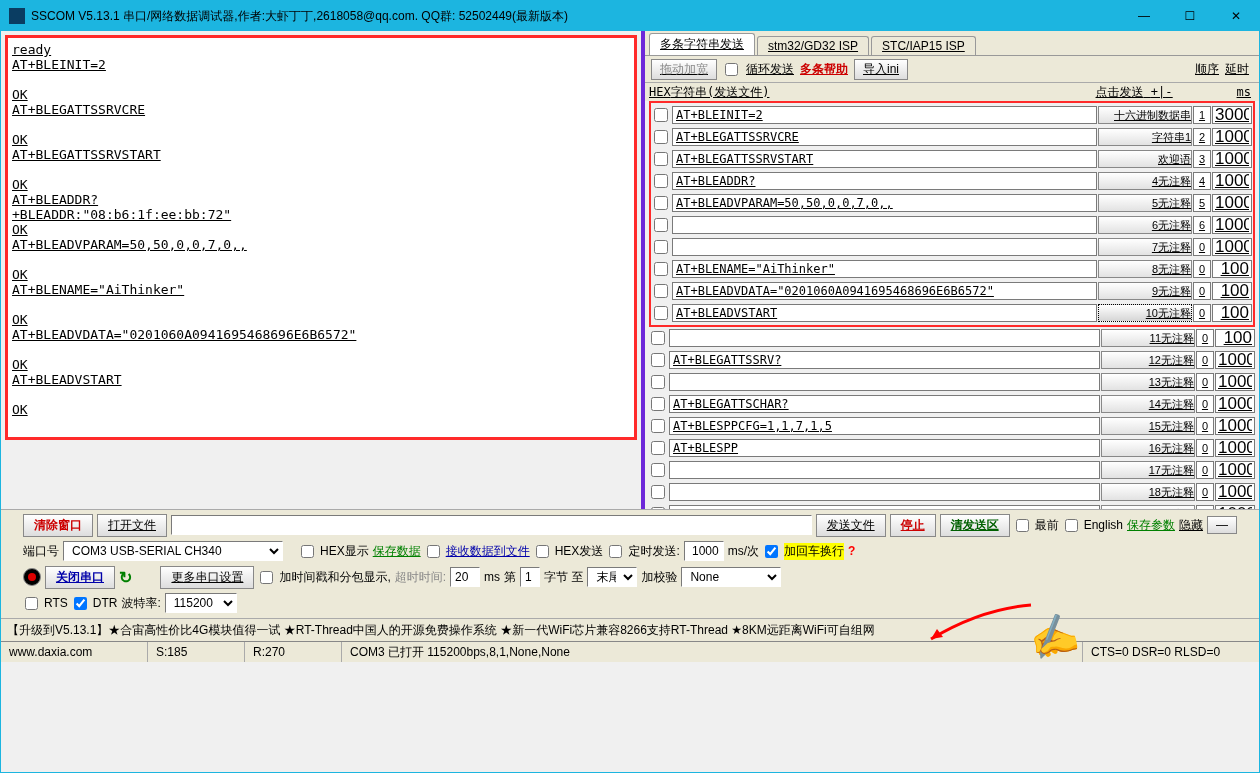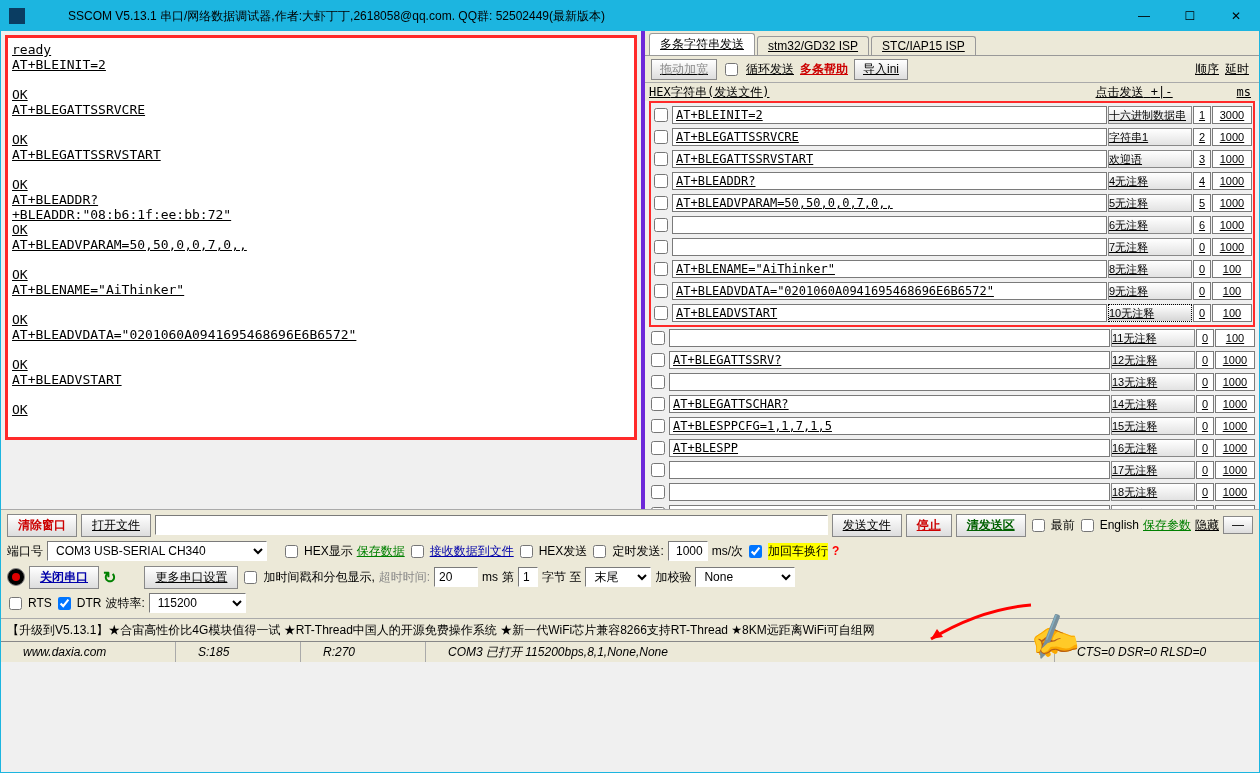--- a/index.html
+++ b/index.html
@@ -1,19 +1,19 @@
 <!DOCTYPE html>
 <html><head>
 <meta charset="utf-8">
 <style>
   html,body{margin:0;padding:0;font-family:"Microsoft YaHei","SimSun",Tahoma,sans-serif;font-size:12px;background:#ddd;color:#000;}
   .win{width:1260px;height:773px;background:#f0f0f0;position:relative;box-sizing:border-box;border:1px solid #1cb5e0;}
   .titlebar{height:30px;background:#1cb5e0;color:#000;display:flex;align-items:center;padding:0 0 0 8px;font-size:12px;}
   .titlebar .icon{width:16px;height:16px;background:#0a3d62;margin-right:6px;display:inline-block;}
-  .titlebar .title{flex:1;white-space:nowrap;margin-left:37px;}
+  .titlebar .title{flex:1;white-space:nowrap;}
   .winbtns{display:flex;}
   .winbtn{width:46px;height:30px;display:flex;align-items:center;justify-content:center;color:#000;}
   .menubar{height:24px;background:linear-gradient(#f7f7f7,#e4e4e4);border-bottom:1px solid #aaa;display:flex;align-items:center;padding:0 6px;gap:12px;}
   .menubar span{cursor:default;}
   .content{display:flex;height:478px;text-decoration:underline;}
   .left{width:640px;padding:4px;box-sizing:border-box;}
   .terminal{border:3px solid #ff2a2a;background:#fff;height:405px;padding:4px;font-family:SimSun,monospace;font-size:13px;white-space:pre;overflow:auto;box-sizing:border-box;}
   .right{flex:1;border-left:4px solid #6d28d9;display:flex;flex-direction:column;}
   .tabs{display:flex;border-bottom:1px solid #999;background:#ece9d8;height:24px;align-items:flex-end;padding:0 4px;}
   .tab{border:1px solid #999;border-bottom:none;padding:2px 10px;background:#ece9d8;margin-right:2px;border-radius:3px 3px 0 0;font-size:12px;}
@@ -25,32 +25,32 @@
   .hdrrow .h1{width:22px;}
   .hdrrow .h2{flex:1;}
   .hdrrow .h3{width:110px;text-align:center;}
   .hdrrow .h4{width:20px;text-align:center;}
   .hdrrow .h5{width:42px;text-align:right;padding-right:4px;}
   .grid{flex:1;overflow:auto;padding:0 4px 4px 4px;position:relative;}
   .gridbox{border:2px solid #ff2a2a;padding:1px;box-sizing:border-box;}
   .row{display:flex;align-items:center;height:22px;}
   .row input[type=checkbox]{width:14px;height:14px;margin:0 4px 0 2px;}
   .row .cmd{flex:1;border:1px solid #7a7a7a;background:#fff;height:18px;padding:0 3px;font-family:SimSun,monospace;font-size:12px;box-sizing:border-box;}
-  .row .note{width:84px;border:1px solid #888;background:linear-gradient(#fff,#e2e2e2);height:18px;margin:0 1px;font-size:11px;text-align:left;line-height:16px;box-sizing:border-box;overflow:hidden;font-family:SimSun,sans-serif;cursor:default;}
+  .row .note{width:94px;border:1px solid #888;background:linear-gradient(#fff,#e2e2e2);height:18px;margin:0 1px;font-size:11px;text-align:right;line-height:16px;box-sizing:border-box;overflow:hidden;font-family:SimSun,sans-serif;cursor:default;}
   .row .note.focus{border:1px dotted #000;background:linear-gradient(#fff,#d5d5d5);}
   .row .ord{width:18px;border:1px solid #7a7a7a;background:#fff;height:18px;font-size:11px;text-align:center;box-sizing:border-box;padding:0;}
-  .row .delay{width:40px;border:1px solid #7a7a7a;background:#fff;height:18px;font-size:11px;text-align:center;padding:0 2px;box-sizing:border-box;margin-left:1px;}
-  .bottom{border-top:1px solid #aaa;background:#ece9d8;padding:2px 6px;}
+  .row .delay{width:40px;border:1px solid #7a7a7a;background:#fff;height:18px;font-size:17px;text-align:right;padding:0 2px;box-sizing:border-box;margin-left:1px;}
+  .bottom{border-top:1px solid #aaa;background:#ece9d8;padding:2px 22px;}
   .brow{display:flex;align-items:center;height:26px;gap:4px;flex-wrap:nowrap;}
   .brow .lbl{white-space:nowrap;}
   .sunken{border:1px solid #7a7a7a;border-right-color:#fff;border-bottom-color:#fff;background:#fff;height:20px;box-sizing:border-box;padding:0 4px;}
   .widebtn{border:1px solid #888;background:linear-gradient(#fff,#ddd);padding:2px 10px;font-family:inherit;font-size:12px;cursor:default;}
   .green{color:#008000;}
   .status{height:20px;border-top:1px solid #888;background:#ece9d8;display:flex;align-items:center;font-size:12px;}
-  .scell{border-right:1px solid #aaa;padding:0 22px;height:100%;display:flex;align-items:center;font-style:italic;}
+  .scell{border-right:1px solid #aaa;padding:0 8px;height:100%;display:flex;align-items:center;}
   .promo{height:22px;background:#ece9d8;border-top:1px solid #aaa;display:flex;align-items:center;padding:0 6px;font-size:12px;white-space:nowrap;overflow:hidden;}
   .yellowhl{background:yellow;}
   select,input[type=text]{font-family:inherit;font-size:12px;}
   .chk{width:13px;height:13px;margin:0 2px;vertical-align:middle;}
   .recbtn{width:16px;height:16px;border:1px solid #888;border-radius:50%;background:#000;display:inline-flex;align-items:center;justify-content:center;}
   .recbtn::after{content:"";width:8px;height:8px;border-radius:50%;background:#d00;}
   .reload{color:#008000;font-size:16px;font-weight:bold;cursor:default;}
   .arrow{position:absolute;right:180px;top:612px;color:#f00;font-size:40px;pointer-events:none;transform:rotate(-15deg);font-family:"Segoe Script","Comic Sans MS",cursive;font-weight:bold;}
   .arrowline{position:absolute;pointer-events:none;}
 </style>
@@ -297,36 +297,36 @@
     </div>
     <div class="brow">
       <span class="recbtn"></span>
       <span class="widebtn" style="color:#00a;text-decoration:underline;font-weight:bold">关闭串口</span>
       <span class="reload">↻</span>
       <span style="width:20px"></span>
       <span class="widebtn" style="text-decoration:underline">更多串口设置</span>
       <input type="checkbox" class="chk" style="">
         <span>加时间戳和分包显示,</span>
       <span style="color:#888">超时时间:</span>
-      <input type="text" class="sunken" style="width: 44px;" value="20">
+      <input type="text" class="sunken" style="width: 30px;" value="20">
       <span>ms</span>
       <span>第</span>
       <input type="text" class="sunken" style="width: 20px;" value="1">
       <span>字节 至</span>
-      <select class="sunken" style="width:66px"><option>末尾</option></select>
+      <select class="sunken" style="width:50px"><option>末尾</option></select>
       <span>加校验</span>
       <select class="sunken" style="width:100px"><option>None</option></select>
     </div>
     <div class="brow">
       <input type="checkbox" class="chk" style="">
         <span>RTS</span>
       <input type="checkbox" class="chk" checked="" style="">
         <span>DTR</span>
       <span>波特率:</span>
-      <select class="sunken" style="width:97px"><option>115200</option></select>
+      <select class="sunken" style="width:72px"><option>115200</option></select>
       <span style="flex:1"></span>
     </div>
   </div>
 
   <div class="promo">【升级到V5.13.1】★合宙高性价比4G模块值得一试  ★RT-Thread中国人的开源免费操作系统  ★新一代WiFi芯片兼容8266支持RT-Thread  ★8KM远距离WiFi可自组网</div>
 
   <div class="status">
     <div class="scell" style="width:130px">www.daxia.com</div>
     <div class="scell" style="width:80px">S:185</div>
     <div class="scell" style="width:80px">R:270</div>

